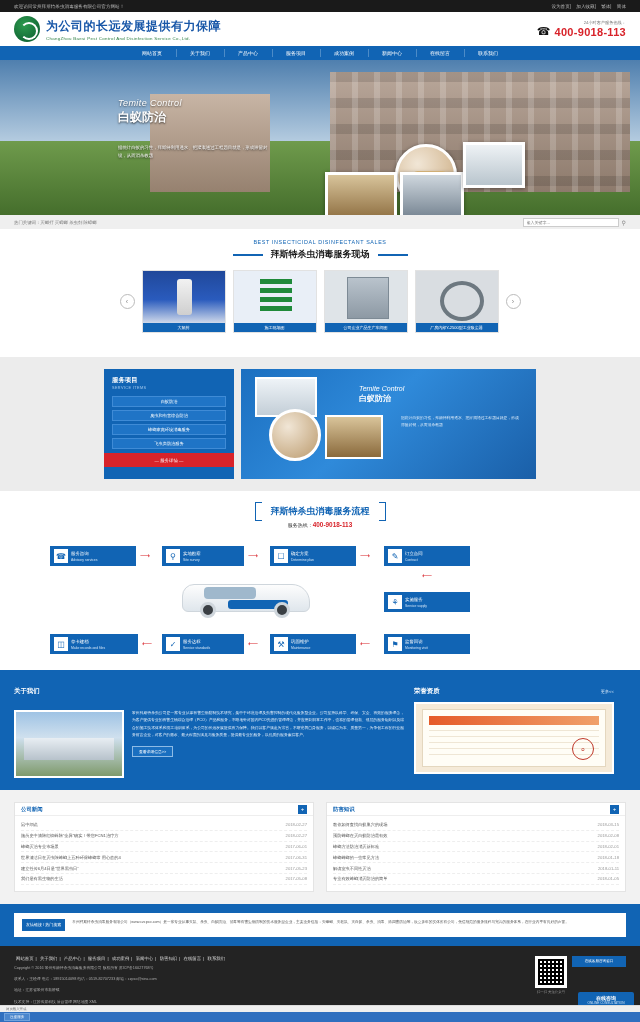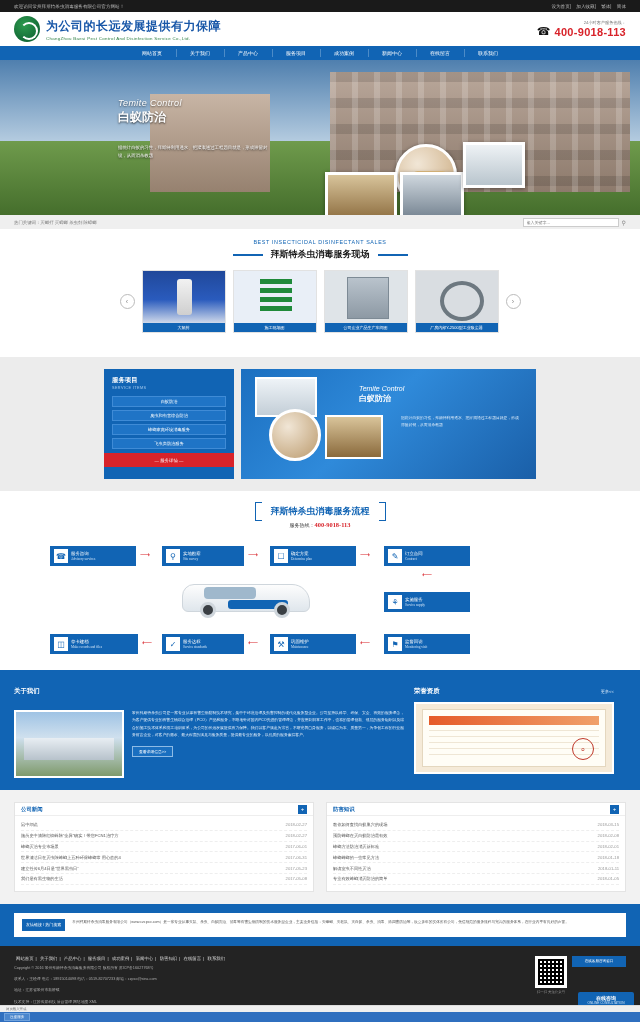--- a/index.html
+++ b/index.html
@@ -168,21 +168,21 @@
   .svc-right .desc{ position:absolute; left:160px; top:46px; width:118px; color:#dbeaf8;
      font-size:3.8px; line-height:1.8; }
   .svc-right .ph{ position:absolute; border:2px solid #fff; }
   .svc-right .ph1{ left:84px; top:46px; width:58px; height:44px;
      background:linear-gradient(180deg,#d9c49a,#8a6a3c); }
   .svc-right .ph2{ left:14px; top:8px; width:62px; height:40px;
      background:linear-gradient(180deg,#eef3f7,#c3ced7); }
   .svc-right .circ{ position:absolute; left:28px; top:40px; width:52px; height:52px;
      border-radius:50%; border:3px solid #fff; background:radial-gradient(circle at 35% 32%,#f1e6d6,#bb9a6c); }
   
-  .flowwrap{ padding:14px 0 12px; background:#fff;font-family:Liberation Serif, serif; }
+  .flowwrap{ padding:14px 0 12px; background:#fff; }
   .flowtitle{ text-align:center; position:relative; }
   .flowtitle .cn{ font-size:9px; font-weight:bold; color:#1164b4; }
   .flowtitle .tel{ font-size:5px; color:#333; margin-top:3px; }
   .flowtitle .tel b{ color:#d8232a; font-size:6.4px; }
   .brk{ display:inline-block; position:relative; padding:0 16px; }
   .brk:before,.brk:after{
     content:""; position:absolute; top:-3px; bottom:-3px; width:6px;
     border:1.4px solid #1164b4;
   }
   .brk:before{ left:0; border-right:none; }

